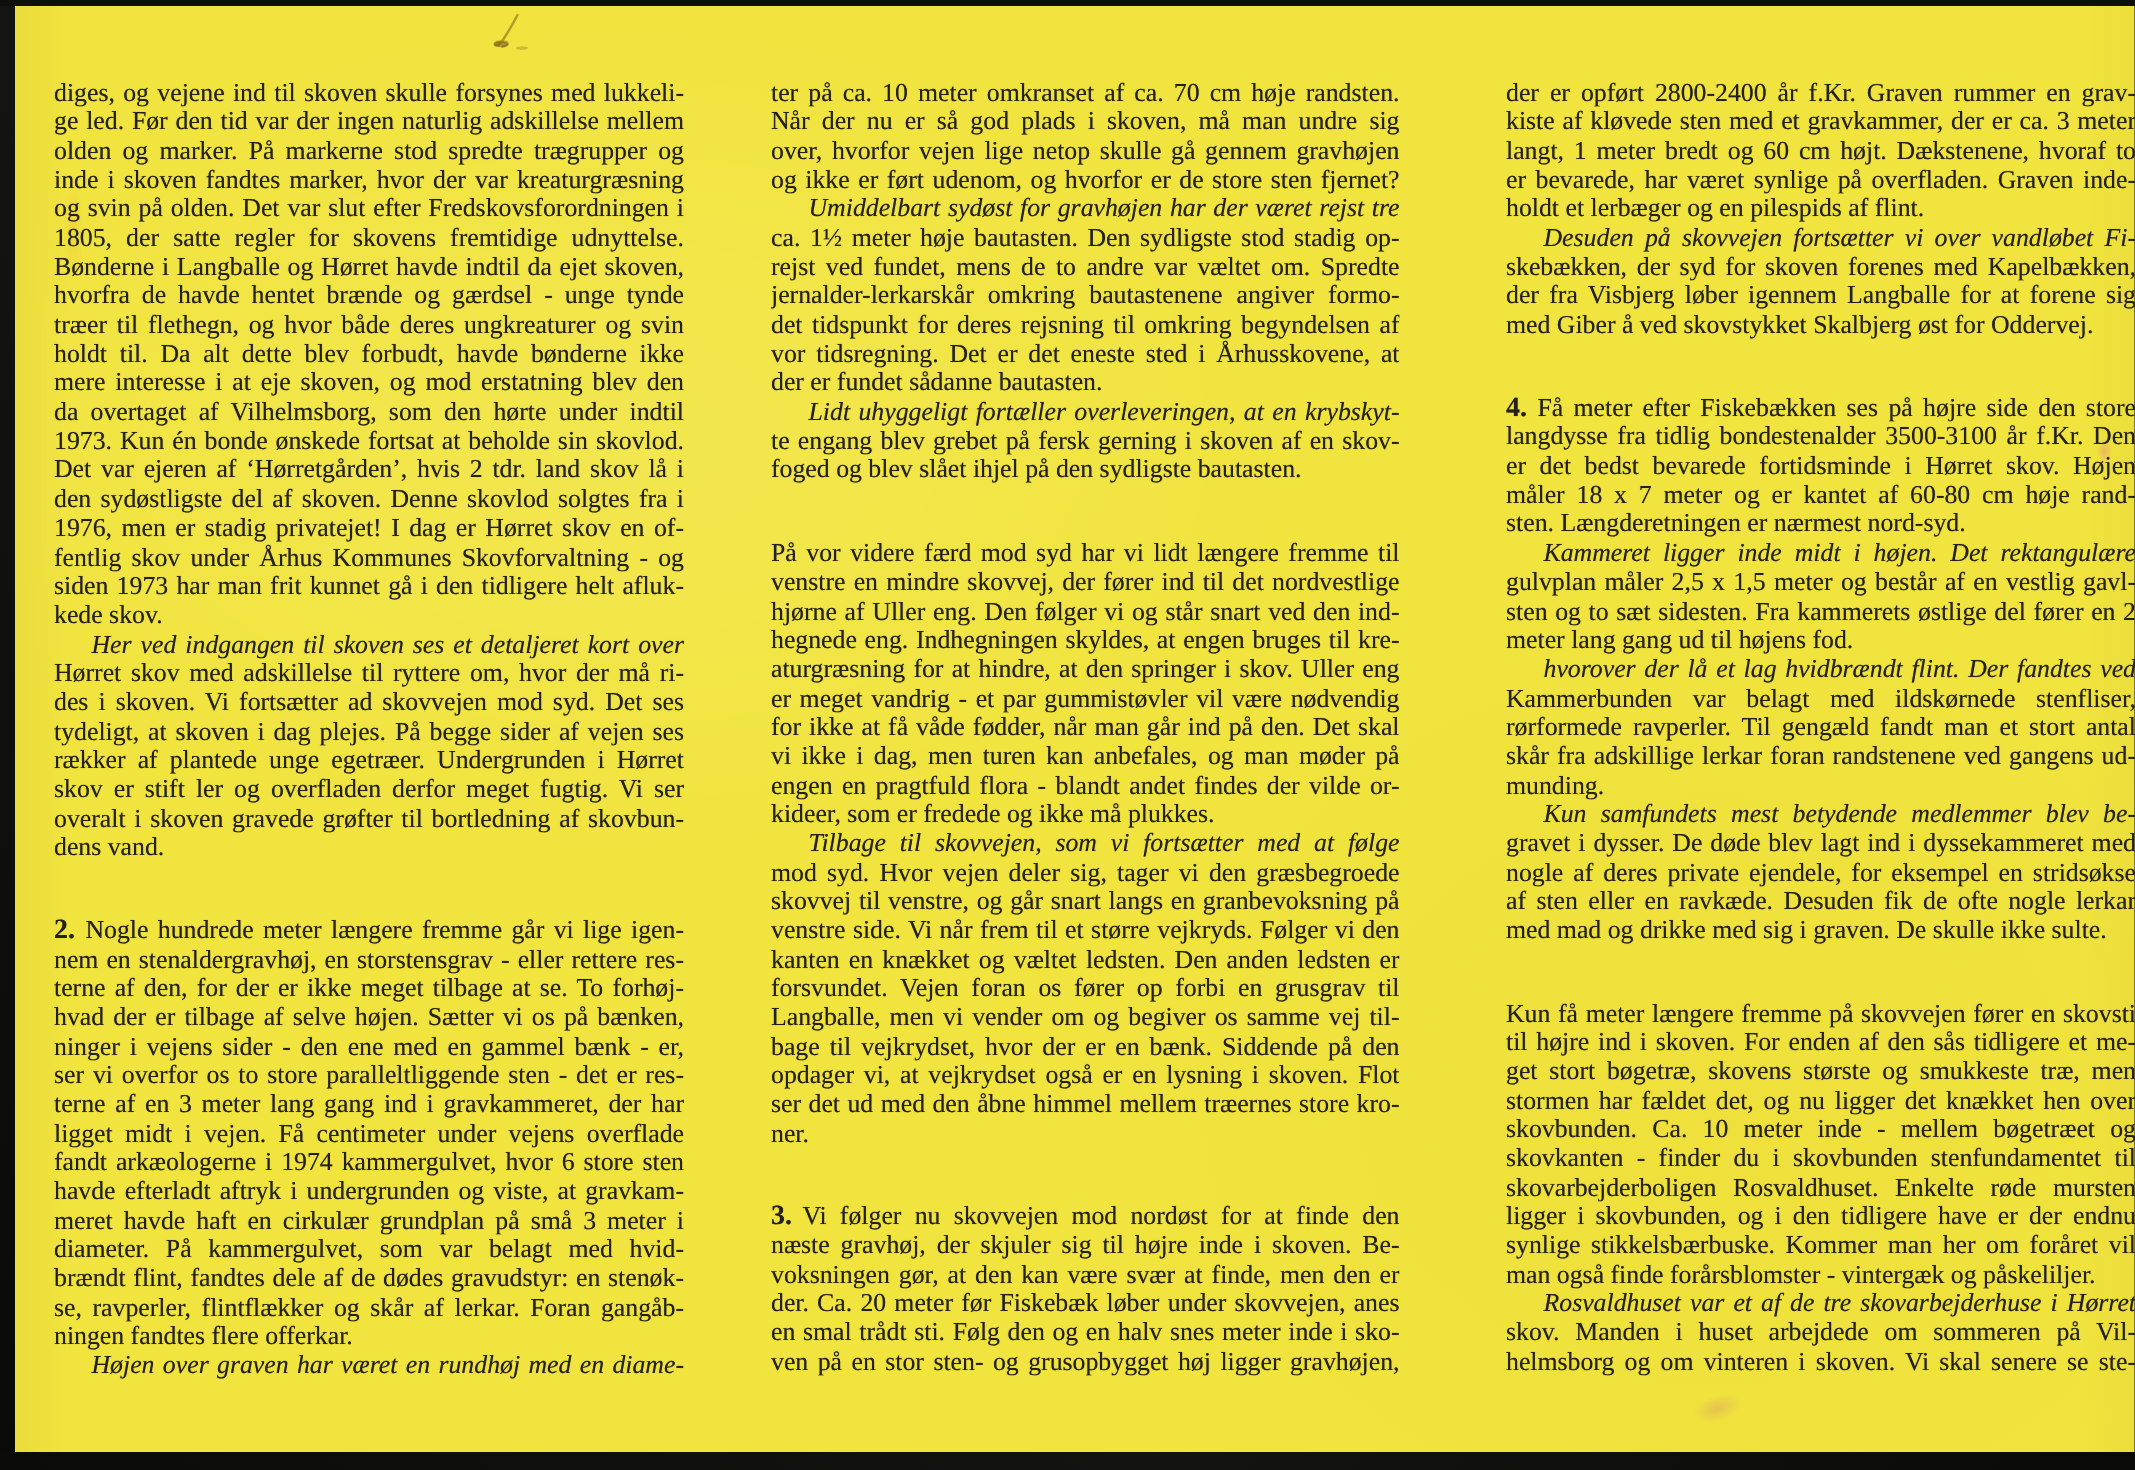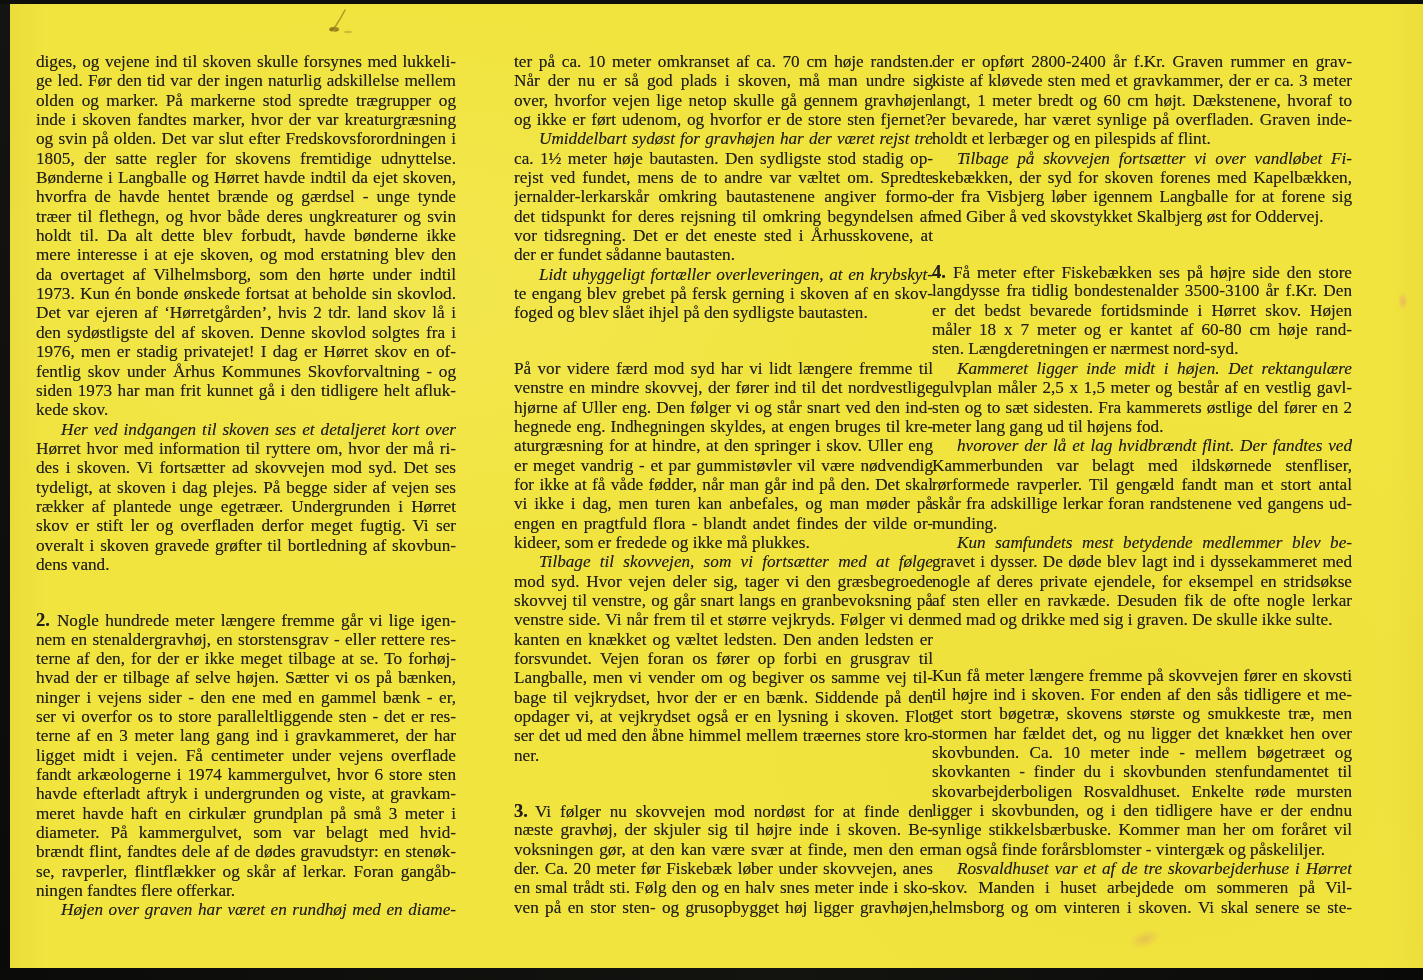--- a/index.html
+++ b/index.html
@@ -47,21 +47,21 @@
     top: 52px;
     bottom: 6px;
     overflow: hidden;
     color: #23211a;
     font-size: 17.2px;
     line-height: 19.35px;
     text-shadow: 0 0 0.5px rgba(40,38,25,0.55);
   }
   .col-1 { left: 36px;  width: 420px; }
   .col-2 { left: 514px; width: 419px; }
-  .col-3 { left: 932px; width: 420px; }
+  .col-3 { left: 1004px; width: 420px; }
   .para { margin: 0; }
   .para.gap { margin-top: 36px; }
   .line {
     height: 19.35px;
     overflow: hidden;
     text-align: justify;
     text-align-last: justify;
     white-space: normal;
   }
   .line.lastfree { text-align-last: left; }
@@ -130,21 +130,21 @@
         <div class="line">1973. Kun én bonde ønskede fortsat at beholde sin skovlod.</div>
         <div class="line">Det var ejeren af ‘Hørretgården’, hvis 2 tdr. land skov lå i</div>
         <div class="line">den sydøstligste del af skoven. Denne skovlod solgtes fra i</div>
         <div class="line">1976, men er stadig privatejet! I dag er Hørret skov en of-</div>
         <div class="line">fentlig skov under Århus Kommunes Skovforvaltning - og</div>
         <div class="line">siden 1973 har man frit kunnet gå i den tidligere helt afluk-</div>
         <div class="line lastfree">kede skov.</div>
       </div>
       <div class="para indent">
         <div class="line">Her ved indgangen til skoven ses et detaljeret kort over</div>
-        <div class="line">Hørret hvor med information til ryttere om, hvor der må ri-</div>
+        <div class="line">Hørret skov med adskillelse til ryttere om, hvor der må ri-</div>
         <div class="line">des i skoven. Vi fortsætter ad skovvejen mod syd. Det ses</div>
         <div class="line">tydeligt, at skoven i dag plejes. På begge sider af vejen ses</div>
         <div class="line">rækker af plantede unge egetræer. Undergrunden i Hørret</div>
         <div class="line">skov er stift ler og overfladen derfor meget fugtig. Vi ser</div>
         <div class="line">overalt i skoven gravede grøfter til bortledning af skovbun-</div>
         <div class="line lastfree">dens vand.</div>
       </div>
       <div class="para gap">
         <div class="line"><span class="secnum">2.</span>Nogle hundrede meter længere fremme går vi lige igen-</div>
         <div class="line">nem en stenaldergravhøj, en storstensgrav - eller rettere res-</div>
@@ -223,21 +223,21 @@
     </div>
   <div class="column col-3">
       <div class="para">
         <div class="line">der er opført 2800-2400 år f.Kr. Graven rummer en grav-</div>
         <div class="line">kiste af kløvede sten med et gravkammer, der er ca. 3 meter</div>
         <div class="line">langt, 1 meter bredt og 60 cm højt. Dækstenene, hvoraf to</div>
         <div class="line">er bevarede, har været synlige på overfladen. Graven inde-</div>
         <div class="line lastfree">holdt et lerbæger og en pilespids af flint.</div>
       </div>
       <div class="para indent">
-        <div class="line">Tilbage på skovvejen fortsætter vi over vandløbet Fi-</div>
+        <div class="line">Desuden på skovvejen fortsætter vi over vandløbet Fi-</div>
         <div class="line">skebækken, der syd for skoven forenes med Kapelbækken,</div>
         <div class="line">der fra Visbjerg løber igennem Langballe for at forene sig</div>
         <div class="line lastfree">med Giber å ved skovstykket Skalbjerg øst for Oddervej.</div>
       </div>
       <div class="para gap">
         <div class="line"><span class="secnum">4.</span>Få meter efter Fiskebækken ses på højre side den store</div>
         <div class="line">langdysse fra tidlig bondestenalder 3500-3100 år f.Kr. Den</div>
         <div class="line">er det bedst bevarede fortidsminde i Hørret skov. Højen</div>
         <div class="line">måler 18 x 7 meter og er kantet af 60-80 cm høje rand-</div>
         <div class="line lastfree">sten. Længderetningen er nærmest nord-syd.</div>

